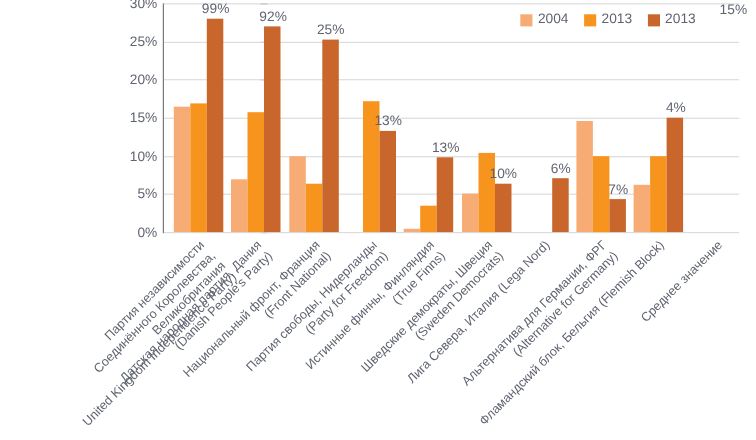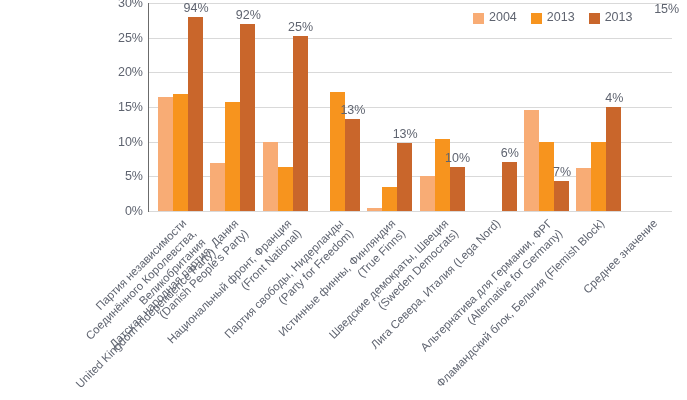--- a/index.html
+++ b/index.html
@@ -172,21 +172,21 @@
       <div class="gridline" style="top: 173.333px;"></div>
       <div class="gridline" style="top: 138.667px;"></div>
       <div class="gridline" style="top: 104px;"></div>
       <div class="gridline" style="top: 69.3333px;"></div>
       <div class="gridline" style="top: 34.6667px;"></div>
       <div class="gridline" style="top: 0px;"></div>
       <div class="group" style="left: 9px; width: 45px;">
         <div class="bar s0" style="height: 113.707px; background: rgb(248, 172, 117);"></div>
         <div class="bar s1" style="height: 117.173px; background: rgb(247, 148, 30);"></div>
         <div class="bar s2" style="height: 194.133px; background: rgb(201, 102, 43);"></div>
-        <div class="datalabel" style="left: 30px; bottom: 196.133px; margin-left: -12px;">94%</div>
+        <div class="datalabel" style="left: 30px; bottom: 196.133px; margin-left: -12px;">99%</div>
       </div>
       <div class="group" style="left: 61.3px; width: 45px;">
         <div class="bar s0" style="height: 47.84px; background: rgb(248, 172, 117);"></div>
         <div class="bar s1" style="height: 108.853px; background: rgb(247, 148, 30);"></div>
         <div class="bar s2" style="height: 187.2px; background: rgb(201, 102, 43);"></div>
         <div class="datalabel" style="left: 30px; bottom: 189.2px; margin-left: -12px;">92%</div>
       </div>
       <div class="group" style="left: 113.6px; width: 45px;">
         <div class="bar s0" style="height: 69.3333px; background: rgb(248, 172, 117);"></div>
         <div class="bar s1" style="height: 43.68px; background: rgb(247, 148, 30);"></div>

